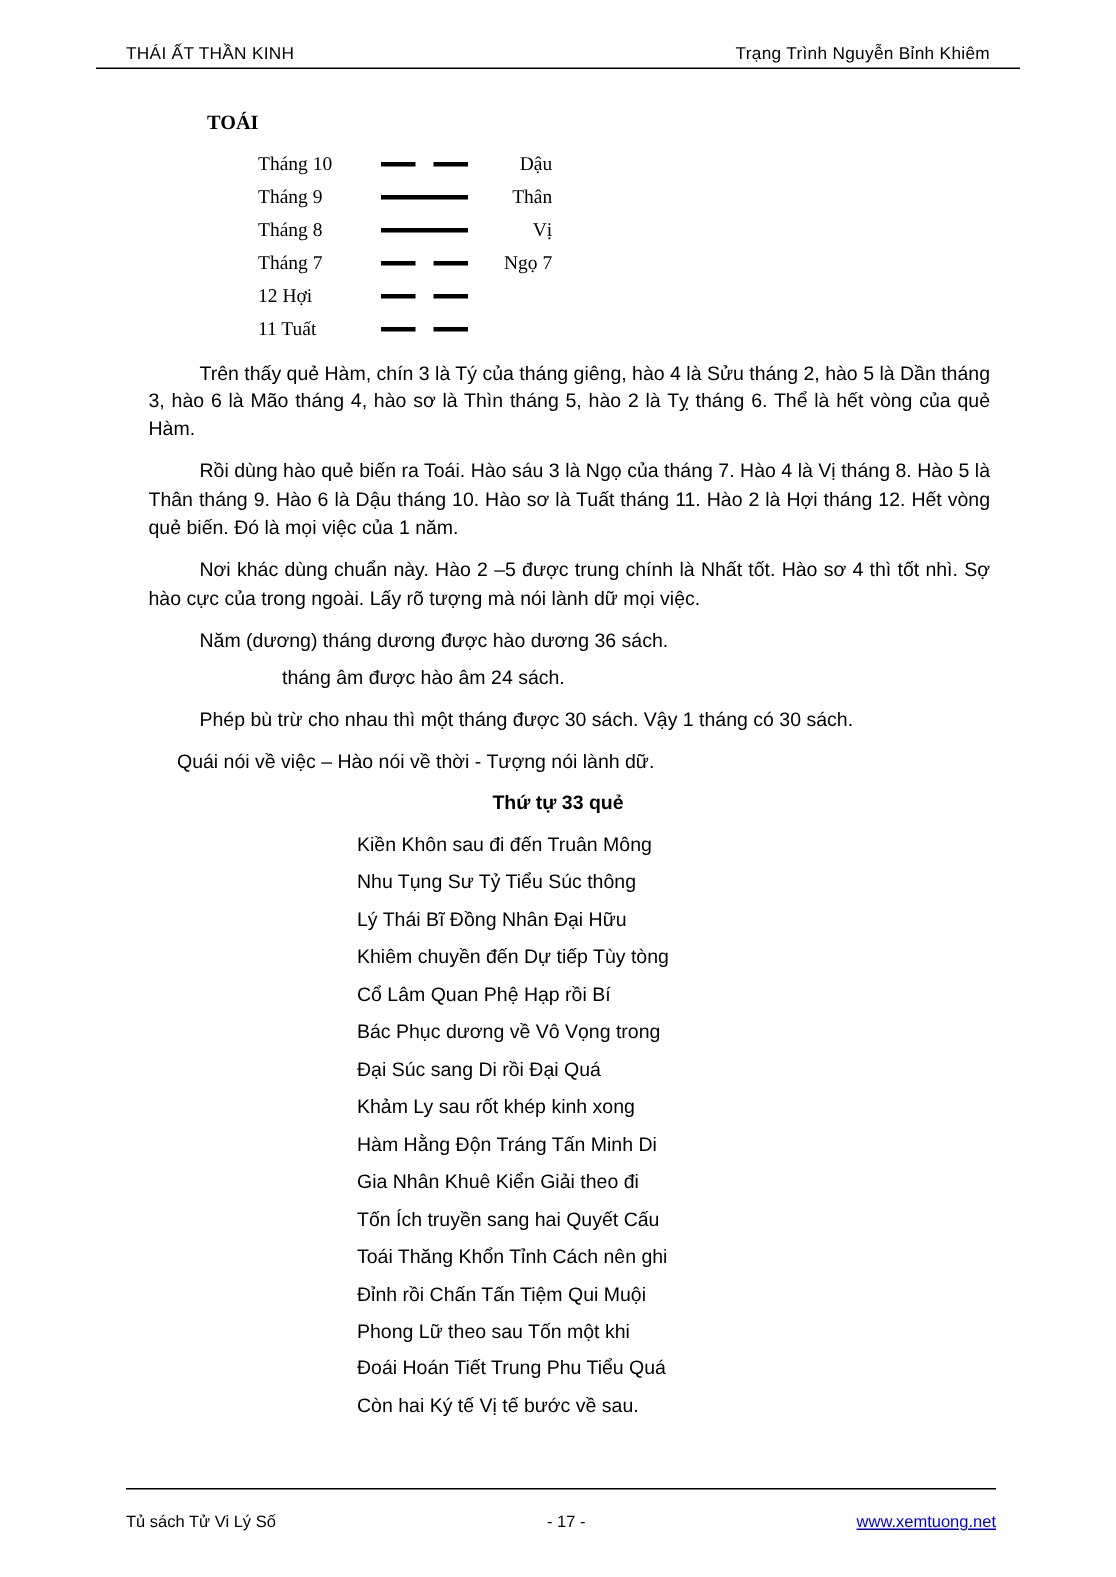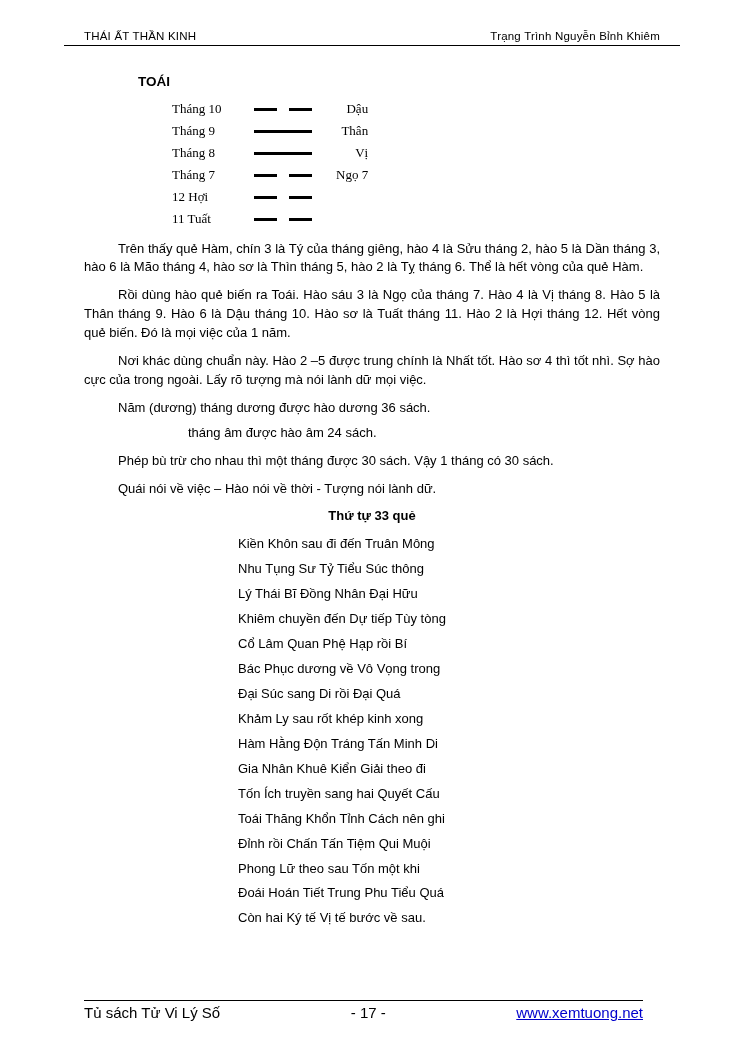--- a/index.html
+++ b/index.html
@@ -41,20 +41,21 @@
     padding: 26px 20px 0 20px;
     font-size: 13px;
     line-height: 1.46;
   }
 
   .toai-title {
     font-weight: bold;
     font-size: 13.5px;
     margin-left: 54px;
     margin-bottom: 7px;
+    font-family: Liberation Serif, serif;
   }
 
   .trigram-table {
     margin-left: 88px;
     border-collapse: collapse;
     font-family: Liberation Serif, serif;
   }
   .trigram-table td {
     padding: 1.5px 0;
     font-size: 13px;
@@ -72,21 +73,21 @@
   }
   .bar {
     height: 3px;
     background: #000;
   }
   .solid .bar { width: 58px; }
   .broken .bar { width: 23px; }
   .broken .gap { width: 12px; }
 
   p.para {
-    margin: 0 0 0 0;
+    margin: 0 0 0 15px;
     text-align: justify;
     text-indent: 34px;
   }
   p.gap-before { margin-top: 9px; }
 
   .indent-block {
     margin: 6px 0 0 0;
     text-indent: 104px;
   }
 
@@ -107,27 +108,27 @@
     margin-left: 154px;
     font-size: 13px;
     line-height: 1.92;
   }
   .verse div { white-space: nowrap; }
 
   
   .footer {
     position: absolute;
     left: 84px;
-    right: 101px;
+    right: 80px;
     bottom: 30px;
     border-top: 1.3px solid #000;
-    padding-top: 3px;
+    padding-top: 16px;
     display: flex;
     justify-content: space-between;
-    font-size: 15px;
+    font-size: 11px;
   }
   .footer-center { flex: 0 0 auto; }
   .footer-right a {
     color: #0000cc;
     text-decoration: underline;
   }
 </style>
 </head>
 <body>
 

